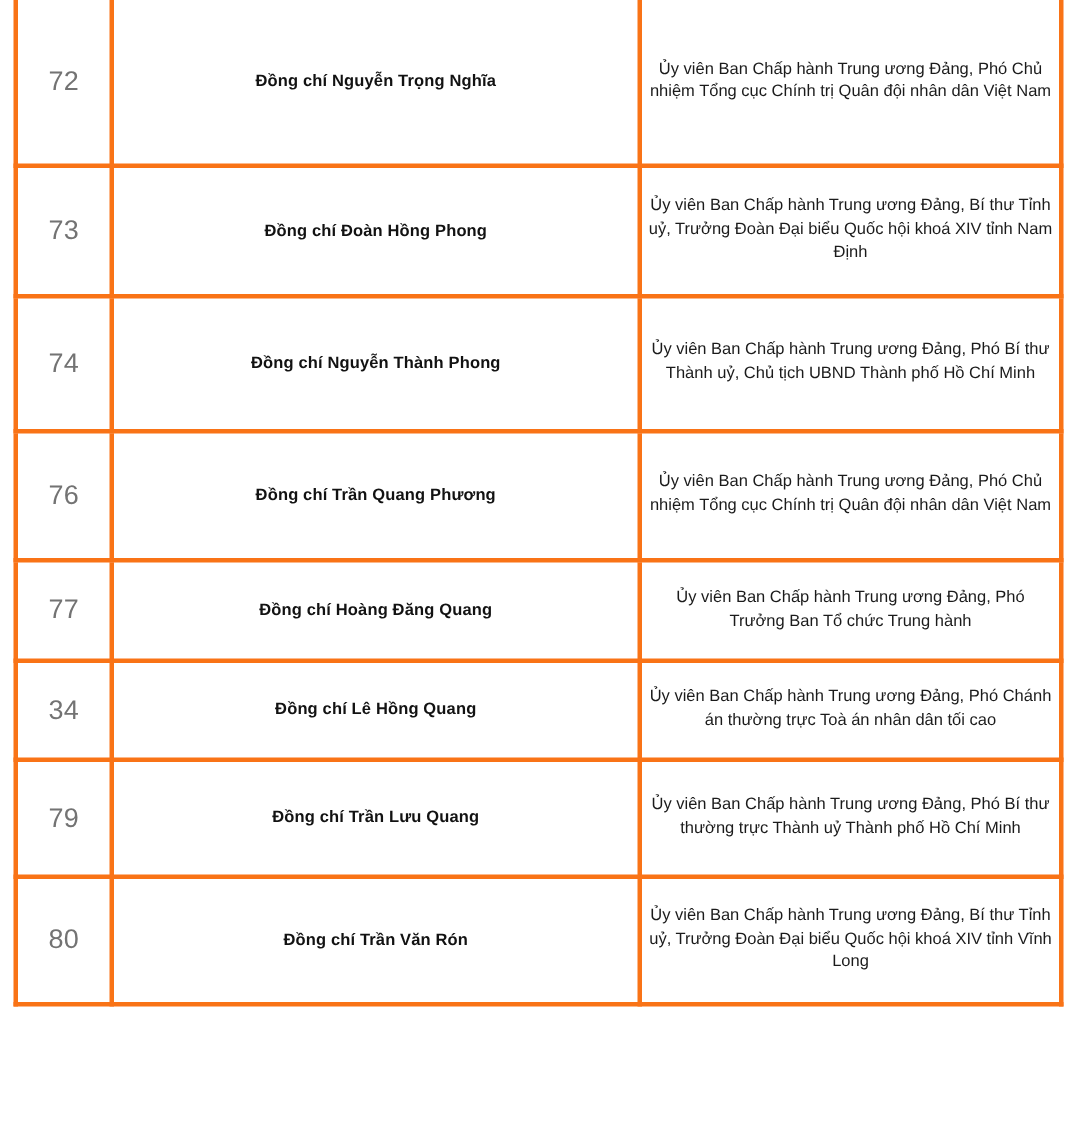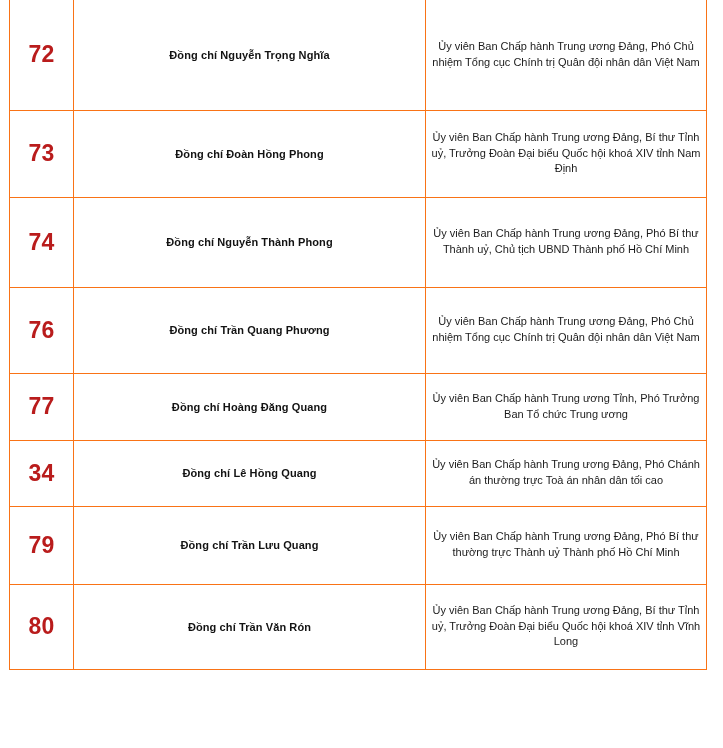--- a/index.html
+++ b/index.html
@@ -32,31 +32,31 @@
     table-layout: fixed;
     width: 697px;
     margin: 0;
     padding: 0;
   }
   table.officials-table col.col-index { width: 64px; }
   table.officials-table col.col-name  { width: 352px; }
   table.officials-table col.col-role  { width: 281px; }
 
   table.officials-table td {
-    border: 1px solid #f97316;
+    border: 3px solid #f97316;
     padding: 4px 4px;
     vertical-align: middle;
     text-align: center;
     background: #ffffff;
   }
   td.cell-index {
-    font-size: 23px;
-    font-weight: 700;
+    font-size: 18px;
+    font-weight: 400;
     letter-spacing: 0.2px;
-    color: #b91c1c;
+    color: #737373;
   }
   td.cell-name {
     font-size: 11px;
     font-weight: 700;
     color: #121212;
     letter-spacing: 0.1px;
   }
   td.cell-role {
     font-size: 11px;
     font-weight: 400;
@@ -97,21 +97,21 @@
           <td class="cell-role">Ủy viên Ban Chấp hành Trung ương Đảng, Phó Bí thư Thành uỷ, Chủ tịch UBND Thành phố Hồ Chí Minh</td>
         </tr>
         <tr style="height:86px">
           <td class="cell-index">76</td>
           <td class="cell-name">Đồng chí Trần Quang Phương</td>
           <td class="cell-role">Ủy viên Ban Chấp hành Trung ương Đảng, Phó Chủ nhiệm Tổng cục Chính trị Quân đội nhân dân Việt Nam</td>
         </tr>
         <tr style="height:67px">
           <td class="cell-index">77</td>
           <td class="cell-name">Đồng chí Hoàng Đăng Quang</td>
-          <td class="cell-role">Ủy viên Ban Chấp hành Trung ương Tỉnh, Phó Trưởng Ban Tổ chức Trung ương</td>
+          <td class="cell-role">Ủy viên Ban Chấp hành Trung ương Đảng, Phó Trưởng Ban Tổ chức Trung hành</td>
         </tr>
         <tr style="height:66px">
           <td class="cell-index">34</td>
           <td class="cell-name">Đồng chí Lê Hồng Quang</td>
           <td class="cell-role">Ủy viên Ban Chấp hành Trung ương Đảng, Phó Chánh án thường trực Toà án nhân dân tối cao</td>
         </tr>
         <tr style="height:78px">
           <td class="cell-index">79</td>
           <td class="cell-name">Đồng chí Trần Lưu Quang</td>
           <td class="cell-role">Ủy viên Ban Chấp hành Trung ương Đảng, Phó Bí thư thường trực Thành uỷ Thành phố Hồ Chí Minh</td>

